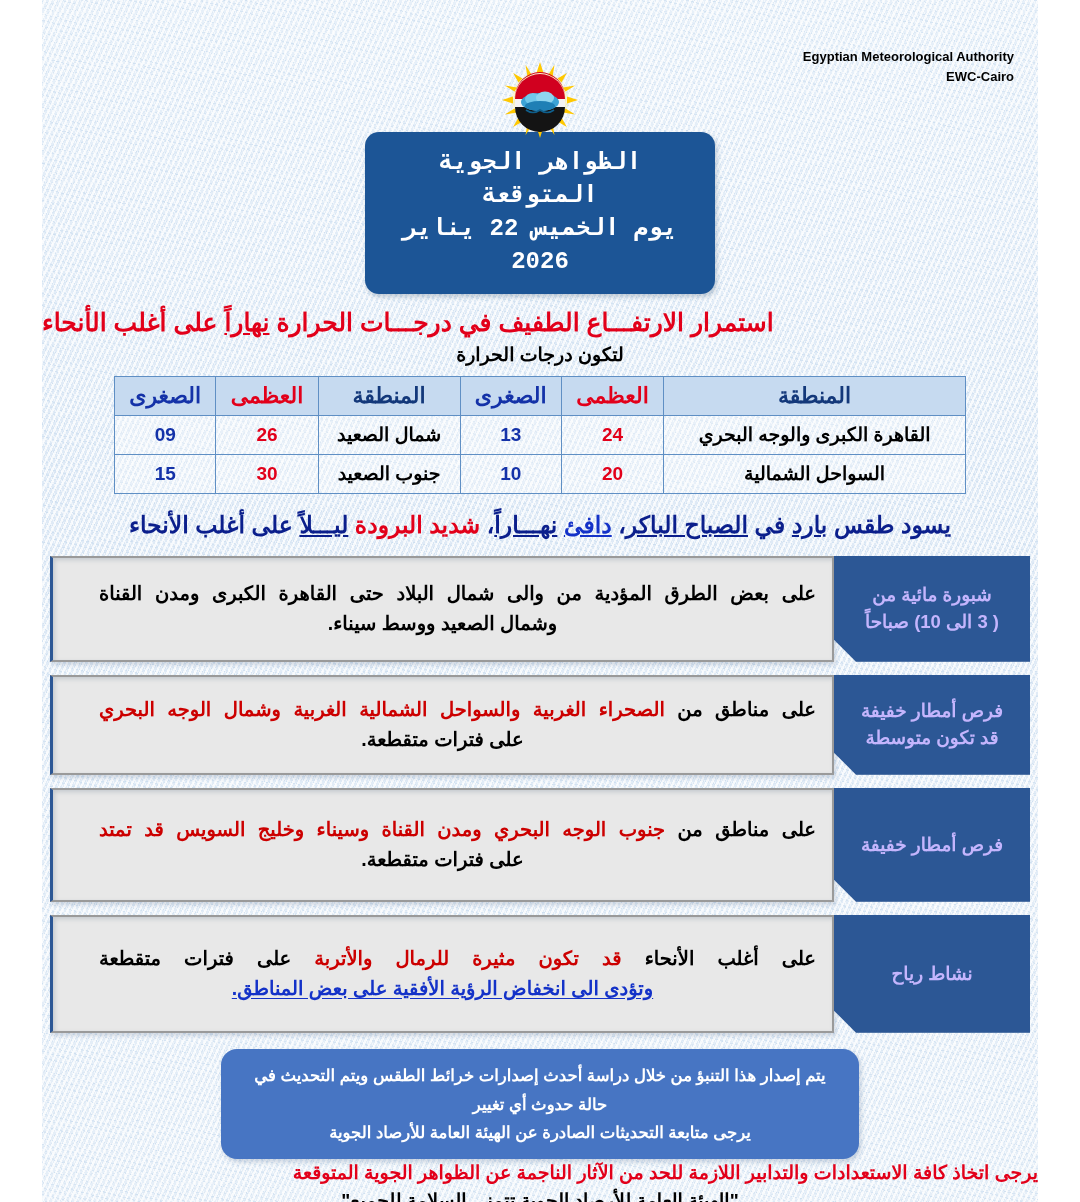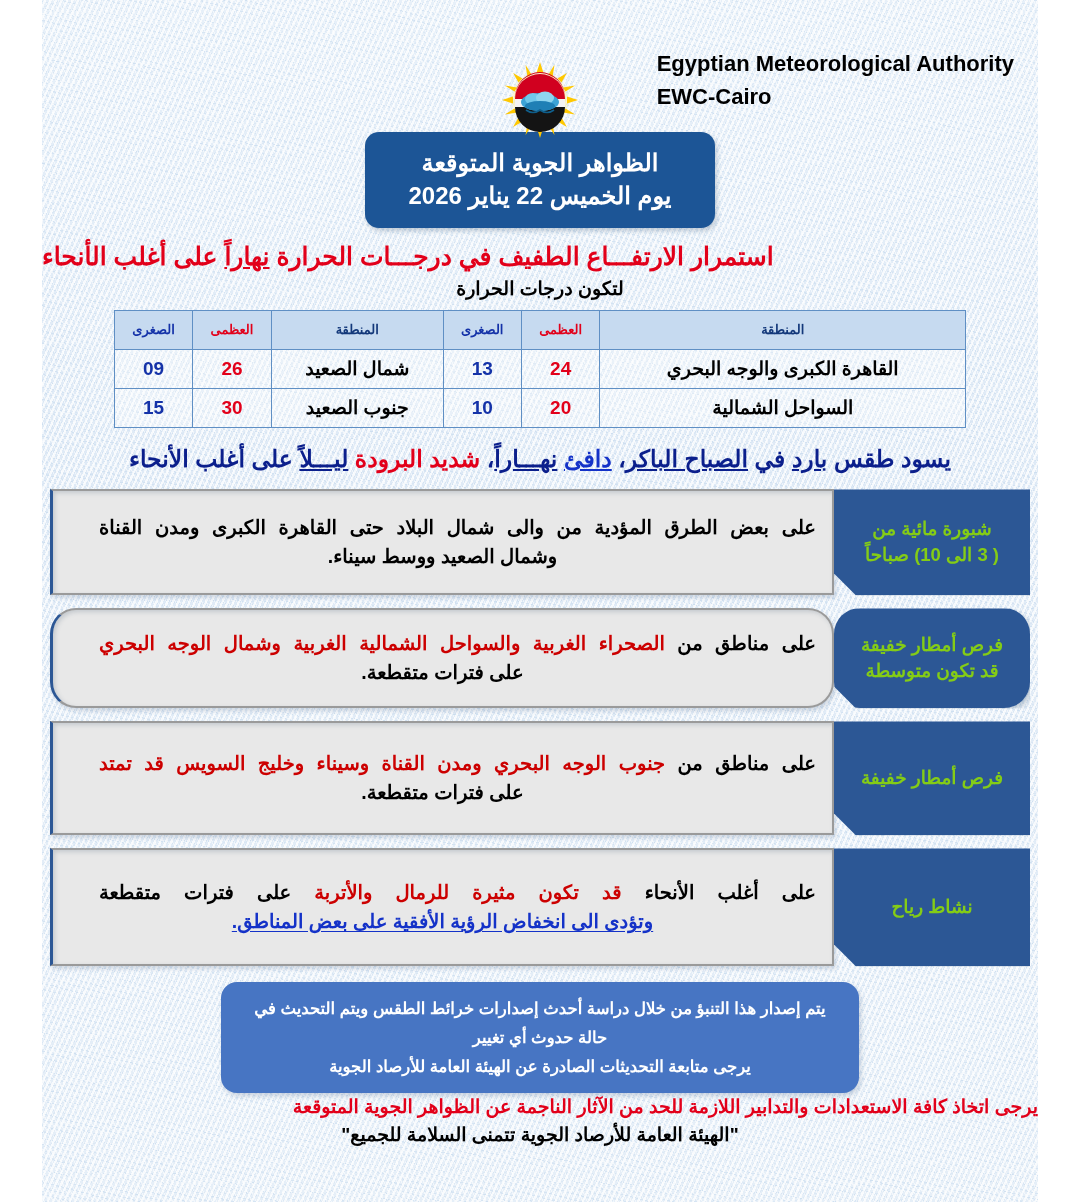--- a/index.html
+++ b/index.html
@@ -55,23 +55,23 @@
   }
   .hdr-ar {
     text-align: right;
     font-weight: bold;
     font-size: 16.5px;
     color: #000;
     line-height: 1.55;
     direction: rtl;
   }
   .hdr-en {
-    text-align: left;
-    font-weight: bold;
-    font-size: 22px;
+    text-align: right;
+    font-weight: bold;
+    font-size: 13px;
     color: #000;
     line-height: 1.5;
     direction: ltr;
     padding-top: 1px;
   }
   .hdr-en div { white-space: nowrap; }
 
   
   .logo-wrap {
     position: absolute;
@@ -89,20 +89,21 @@
     width: 330px;
     background: #1c5596;
     border-radius: 14px;
     color: #fff;
     text-align: center;
     padding: 14px 10px 16px 10px;
     font-size: 24px;
     font-weight: bold;
     line-height: 1.38;
     box-shadow: 2px 3px 5px rgba(60,90,120,0.28);
+    font-family: Liberation Mono, monospace;
   }
 
   
   .headline {
     margin-top: 12px;
     text-align: left;
     color: #e2001a;
     font-weight: bold;
     font-size: 25px;
     letter-spacing: 0.2px;
@@ -126,21 +127,21 @@
     direction: rtl;
   }
   table.temps th, table.temps td {
     border: 1px solid #5f8fc4;
     text-align: center;
     font-weight: bold;
     padding: 5px 4px;
     font-size: 19px;
     height: 28px;
   }
-  table.temps thead th { background: #c6daf0; font-size: 13px; }
+  table.temps thead th { background: #c6daf0; font-size: 22px; }
   .th-region { color: #13387a; }
   .th-max    { color: #e2001a; margin-top: 16px; }
   .th-min    { color: #1432a8; }
   td.region  { color: #000; font-size: 19px; }
   td.vmax    { color: #e2001a; }
   td.vmin    { color: #1432a8; }
 
   
   .statement {
     margin-top: 16px;
@@ -159,21 +160,21 @@
   .prow {
     display: flex;
     align-items: stretch;
     margin-bottom: 13px;
     direction: rtl;
   }
   .plabel {
     position: relative;
     flex: 0 0 196px;
     background: #2c5795;
-    color: #84cc16;
+    color: #c4b5fd;
     font-weight: bold;
     font-size: 18.5px;
     line-height: 1.42;
     display: flex;
     align-items: center;
     justify-content: center;
     text-align: center;
     padding: 6px 10px;
     box-sizing: border-box;
     
@@ -199,21 +200,21 @@
     justify-content: center;
   }
   .pbody .rd { color: #cc0000; }
   .pbody .bl { color: #1432c8; }
   .pbody .uu { text-decoration: underline; text-underline-offset: 3px; }
   .pbody p { margin: 0; }
   .pbody .line-just { text-align: justify; text-align-last: justify; margin-left: 30px; }
   .pbody .line-end  { text-align: left; }
 
   .row1 .plabel, .row1 .pbody { min-height: 106px; }
-  .row2 .plabel, .row2 .pbody { min-height: 100px; border-radius: 26px; }
+  .row2 .plabel, .row2 .pbody { min-height: 100px; }
   .row3 .plabel, .row3 .pbody { min-height: 114px; }
   .row4 .plabel, .row4 .pbody { min-height: 118px; }
 
   
   .footer-note {
     margin: 16px auto 0 auto;
     width: 638px;
     background: #4775c3;
     border-radius: 16px;
     color: #fff;

